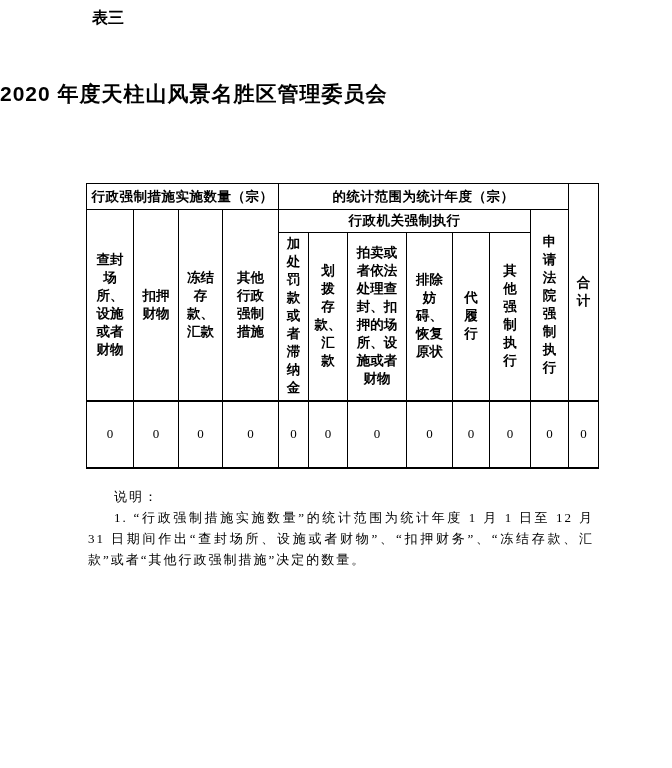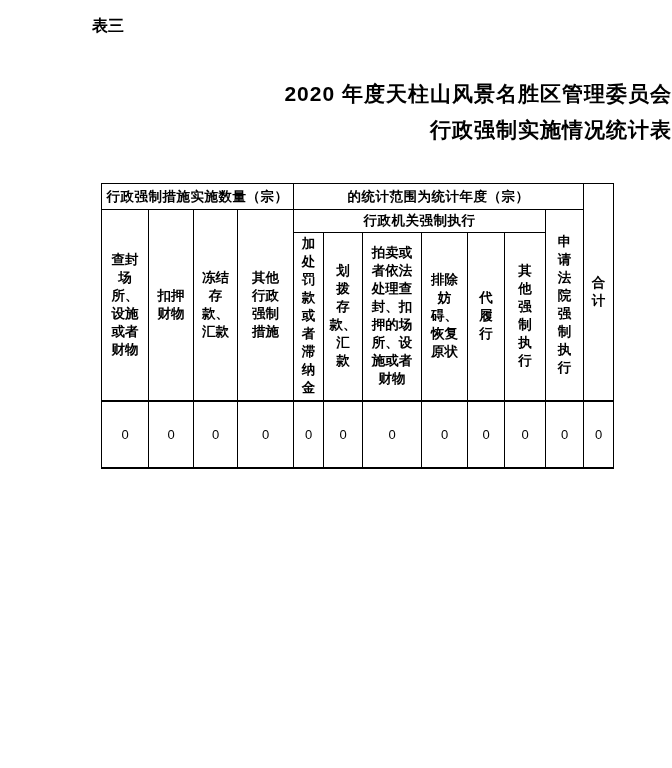--- a/index.html
+++ b/index.html
@@ -11,46 +11,45 @@
     width: 672px;
     height: 768px;
     position: relative;
     overflow: hidden;
     color: #000;
     font-family: "Liberation Serif", serif;
   }
   .doc-label {
     position: absolute;
     left: 92px;
-    top: 16px;
+    top: 8px;
     font-size: 16px;
     font-weight: bold;
     font-family: "Liberation Sans", sans-serif;
   }
   .doc-title {
     position: absolute;
     left: 0;
     top: 76px;
     width: 672px;
-    text-align: right;
+    text-align: left;
     font-size: 21px;
     font-weight: bold;
     line-height: 36px;
     font-family: "Liberation Sans", sans-serif;
     letter-spacing: 1px;
   }
   table.stats {
     position: absolute;
     left: 86px;
     top: 183px;
     width: 512px;
     border-collapse: collapse;
     table-layout: fixed;
-    font-family: Liberation Sans, sans-serif;
-    margin-left: 15px;
+    font-family: Liberation Serif, serif;
   }
   table.stats th,
   table.stats td {
     border: 1px solid #000;
     padding: 0;
     text-align: center;
     vertical-align: middle;
   }
   tr.r1 { height: 26px; }
   tr.r2 { height: 23px; }
@@ -90,21 +89,20 @@
 </style>
 </head>
 <body>
 
 <div>
 
   <div class="doc-label">表三</div>
 
   <div class="doc-title">
     <div>2020 年度天柱山风景名胜区管理委员会</div>
-    <div>行政强制实施情况统计表</div>
   </div>
 
   <table class="stats">
     <colgroup>
       <col style="width:47px">
         <col style="width:45px">
         <col style="width:44px">
         <col style="width:56px">
       <col style="width:30px">
         <col style="width:39px">
@@ -199,15 +197,17 @@
       <td>0</td>
       <td>0</td>
       <td>0</td>
       <td>0</td>
       <td>0</td>
     </tr>
   </tbody>
     </table>
 
   <div class="notes">
+    <p>说明：</p>
+    <p>1. “行政强制措施实施数量”的统计范围为统计年度 1 月 1 日至 12 月 31 日期间作出“查封场所、设施或者财物”、“扣押财务”、“冻结存款、汇款”或者“其他行政强制措施”决定的数量。</p>
   </div>
 
 </div>
 
 </body></html>

